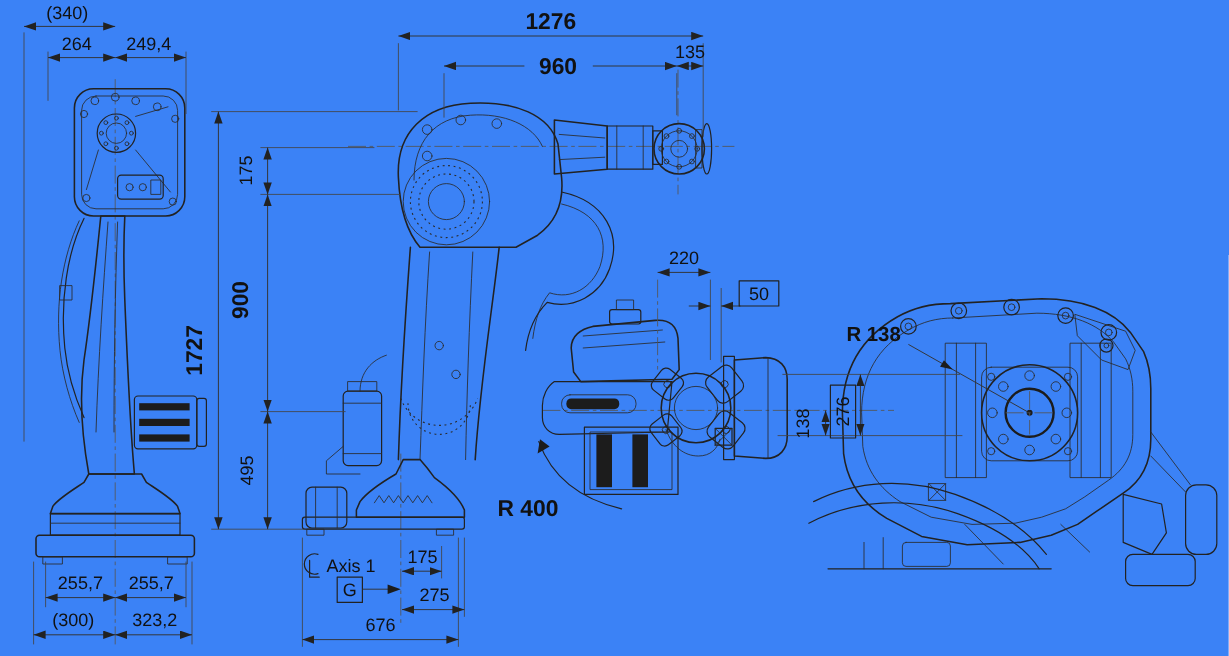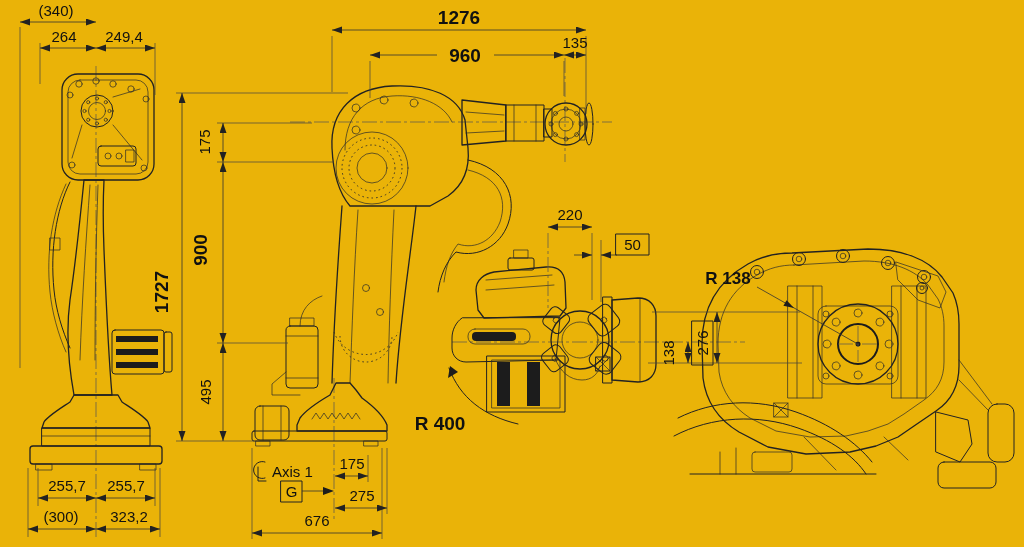--- a/index.html
+++ b/index.html
@@ -1,16 +1,16 @@
 <!DOCTYPE html>
 <html><head>
 <meta charset="utf-8">
 <style>
   html,body{margin:0;padding:0;background:#fff;}
-  .stage{width:1024px;height:547px;background:#eab308;position:relative;font-family:"Liberation Sans",sans-serif;}
+  .stage{width:1024px;height:547px;background:#3b82f6;position:relative;font-family:"Liberation Sans",sans-serif;}
   svg{display:block;}
   .o{fill:none;stroke:#222;stroke-width:1.3;stroke-linejoin:round;stroke-linecap:round;}
   .m{fill:none;stroke:#222;stroke-width:1;stroke-linejoin:round;stroke-linecap:round;}
   .t{fill:none;stroke:#2a2a2a;stroke-width:.7;stroke-linejoin:round;stroke-linecap:round;}
   .f{fill:#1c1c1c;stroke:none;}
   .d{fill:none;stroke:#333;stroke-width:.8;}
   .x{fill:none;stroke:#444;stroke-width:.7;}
   .c{fill:none;stroke:#555;stroke-width:.7;stroke-dasharray:15 3 3 3;}
   .dot{fill:none;stroke:#2a2a2a;stroke-width:.9;stroke-dasharray:1.6 3;}
   text{fill:#111;}

